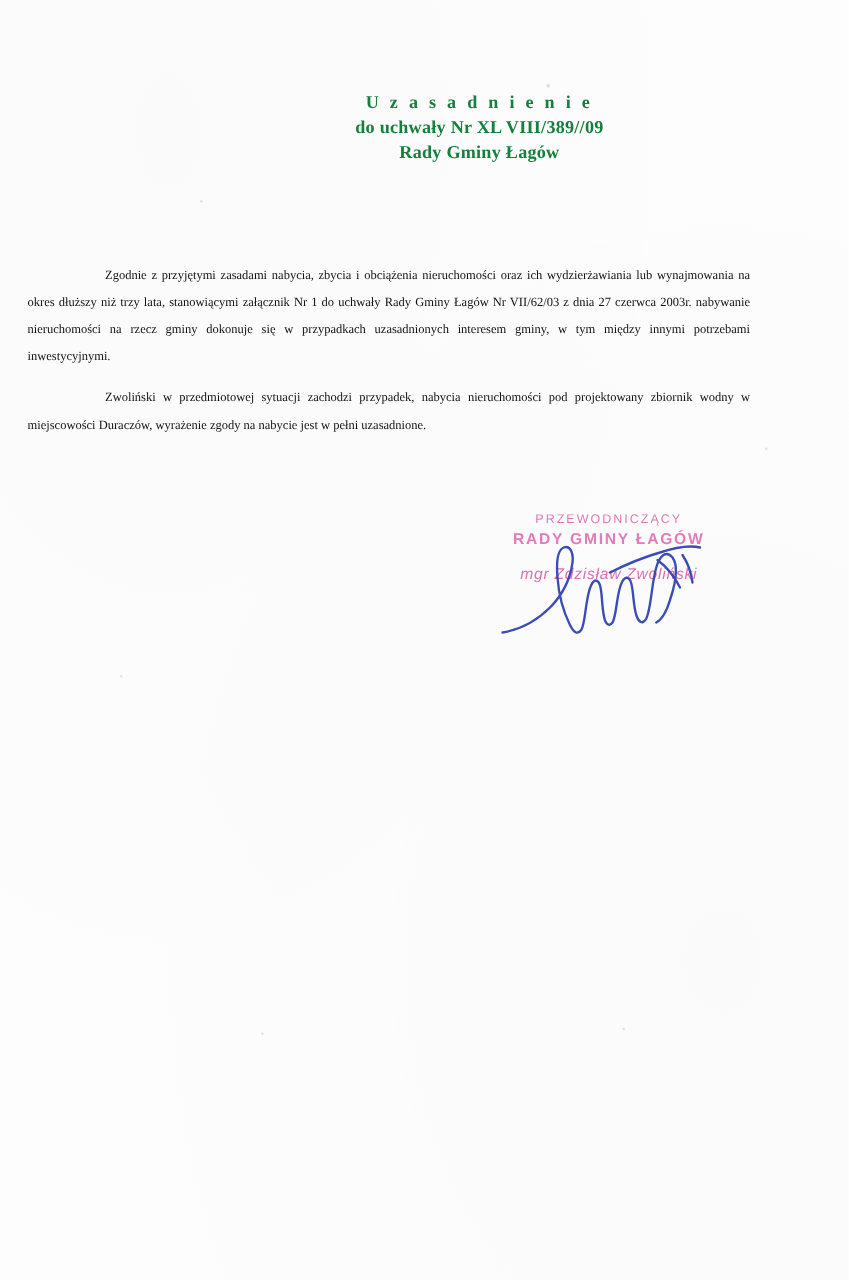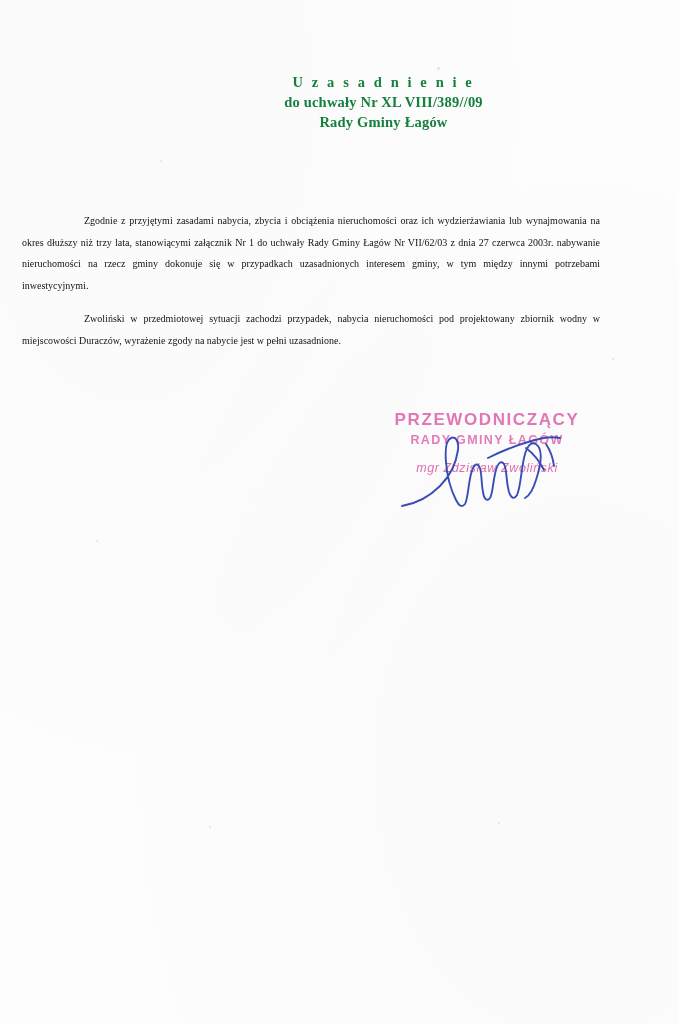--- a/index.html
+++ b/index.html
@@ -71,23 +71,23 @@
     position: absolute;
     left: 392px;
     top: 410px;
     width: 190px;
     text-align: center;
     font-family: "Liberation Sans", sans-serif;
     color: #d94b9e;
     pointer-events: none;
   }
   .stamp-line1 {
-    font-size: 17px;
+    font-size: 10px;
     letter-spacing: 1.6px;
-    font-weight: bold;
+    font-weight: normal;
     opacity: 0.75;
   }
   .stamp-line2 {
     font-size: 12.5px;
     letter-spacing: 1.4px;
     font-weight: bold;
     opacity: 0.72;
     margin-top: 3px;
   }
   .stamp-line3 {

